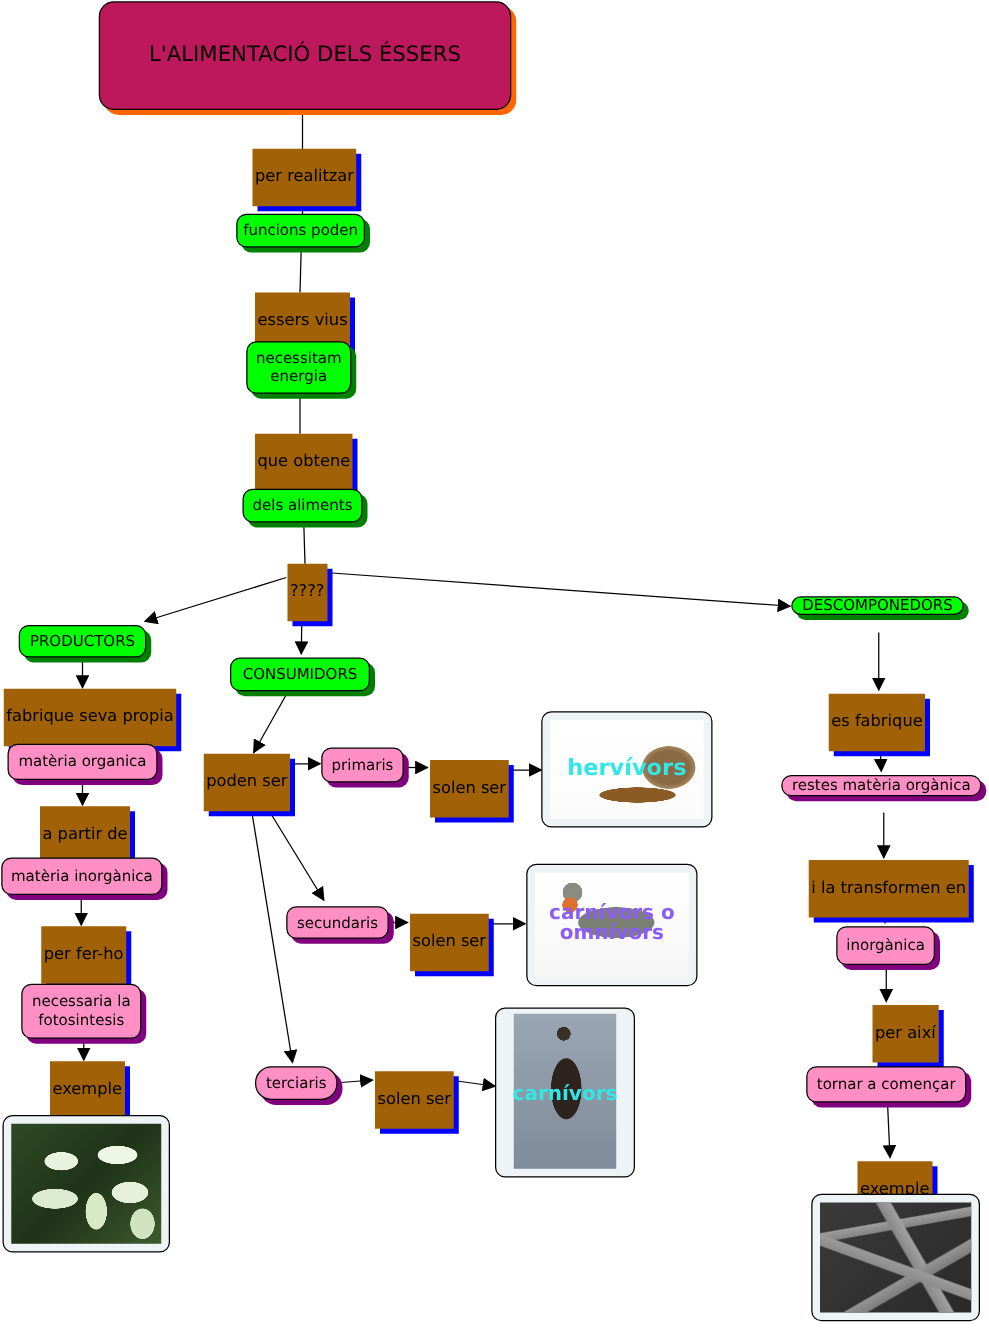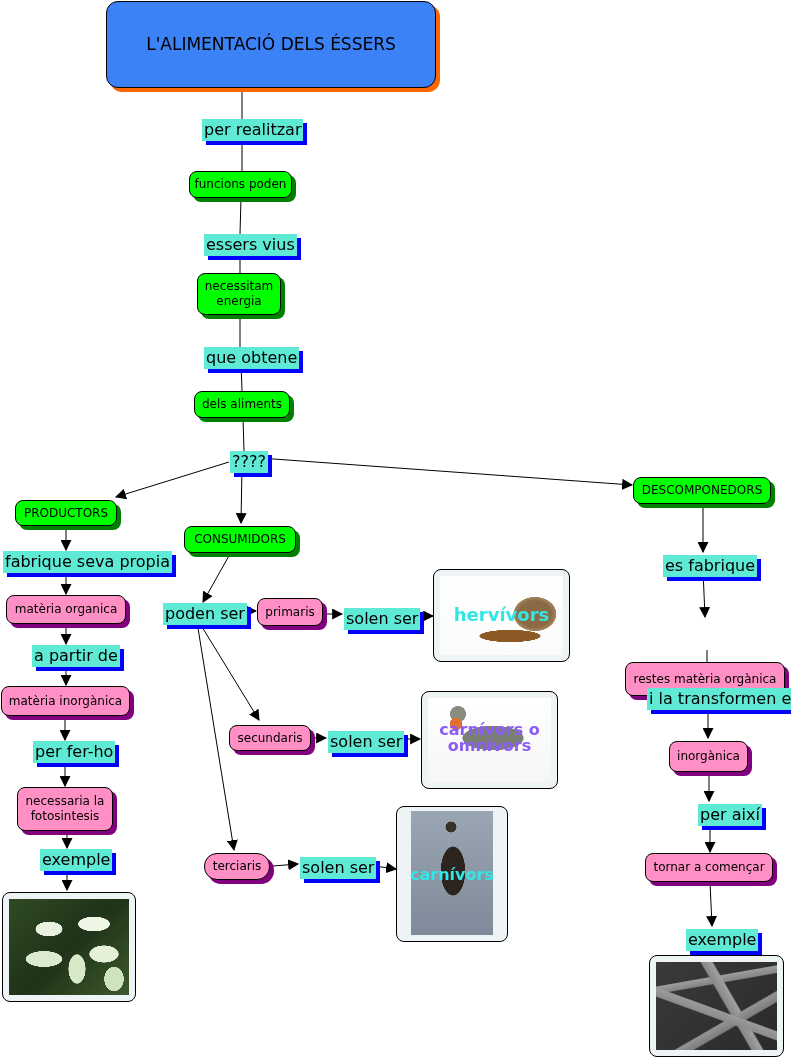--- a/index.html
+++ b/index.html
@@ -1,25 +1,25 @@
 <!DOCTYPE html>
 <html><head>
 <meta charset="utf-8">
 <style>
   html, body { margin:0; padding:0; background:#ffffff; }
   body { width:791px; height:1063px; position:relative; overflow:hidden; font-family:"DejaVu Sans", sans-serif; }
   #links { position:absolute; left:0; top:0; width:791px; height:1063px; }
   .node { position:absolute; box-sizing:border-box; border:1px solid #000; border-radius:8px;
           display:flex; align-items:center; justify-content:center; text-align:center;
           font-size:12px; color:#000; line-height:1.25; }
-  .title { background:#3b82f6; border-radius:12px; font-size:17px; box-shadow:4px 4px 0 #ff6600; line-height:1.3;margin-left:27px; }
+  .title { background:#be185d; border-radius:12px; font-size:17px; box-shadow:4px 4px 0 #ff6600; line-height:1.3; }
   .green { background:#00ff00; box-shadow:4px 4px 0 #008000; }
   .pink  { background:#ff8fc4; box-shadow:4px 4px 0 #800080; }
-  .link-label { position:absolute; background:#5eead4; color:#000; font-size:16px;
-                padding:4px 2px; line-height:14px; white-space:nowrap; box-shadow:4px 4px 0 #0000ff; }
+  .link-label { position:absolute; background:#a16207; color:#000; font-size:13px;
+                padding:16px 2px; line-height:14px; white-space:nowrap; box-shadow:4px 4px 0 #0000ff; }
   .img-node { position:absolute; box-sizing:border-box; border:1px solid #000; border-radius:8px;
               background:#eef4f6; overflow:hidden; }
   .img-fill { position:absolute; left:6px; top:6px; right:6px; bottom:6px; }
   .img-caption { position:absolute; left:0; right:0; text-align:center; font-weight:bold; line-height:1.0; }
 </style>
 </head>
 <body>
 
 <svg id="links" xmlns="http://www.w3.org/2000/svg">
   <defs>
@@ -138,23 +138,23 @@
 <div class="node pink" style="left:204px;top:853px;width:66px;height:27px;border-radius:13px;">terciaris</div>
 <div class="link-label" style="left:300px;top:857px;">solen ser</div>
 <div class="img-node" style="left:396px;top:806px;width:112px;height:136px;padding-left:24px;">
   <div class="img-fill" style="left:14px;right:14px;top:4px;bottom:6px;background:
     radial-gradient(ellipse 20px 40px at 42px 60px, #2d241f 60%, transparent 62%),
     radial-gradient(circle 9px at 40px 16px, #3a302a 60%, transparent 62%),
     linear-gradient(#9ba6b4, #7f8a9a);"></div>
   <div class="img-caption" style="top:60px;font-size:16px;color:#33e6e6;">carnívors</div>
 </div>
 
-<div class="node green" style="left:633px;top:477px;width:138px;height:27px;">DESCOMPONEDORS</div>
+<div class="node green" style="left:633px;top:477px;width:138px;height:15px;">DESCOMPONEDORS</div>
 <div class="link-label" style="left:663px;top:555px;">es fabrique</div>
-<div class="node pink" style="left:625px;top:620px;width:160px;height:34px;margin-top:42px;">restes matèria orgànica</div>
+<div class="node pink" style="left:625px;top:620px;width:160px;height:17px;">restes matèria orgànica</div>
 <div class="link-label" style="left:647px;top:688px;">i la transformen en</div>
 <div class="node pink" style="left:669px;top:741px;width:79px;height:31px;">inorgànica</div>
 <div class="link-label" style="left:686px;top:804px;margin-left:12px;">per així</div>
 <div class="node pink" style="left:645px;top:853px;width:128px;height:29px;">tornar a començar</div>
 <div class="link-label" style="left:686px;top:929px;">exemple</div>
 <div class="img-node" style="left:649px;top:955px;width:135px;height:102px;">
   <div class="img-fill" style="background:
     linear-gradient(20deg, transparent 40%, #8c8c8c 41%, #9a9a9a 47%, transparent 48%),
     linear-gradient(-30deg, transparent 30%, #7e7e7e 31%, #939393 37%, transparent 38%),
     linear-gradient(60deg, transparent 55%, #888 56%, #a0a0a0 62%, transparent 63%),

